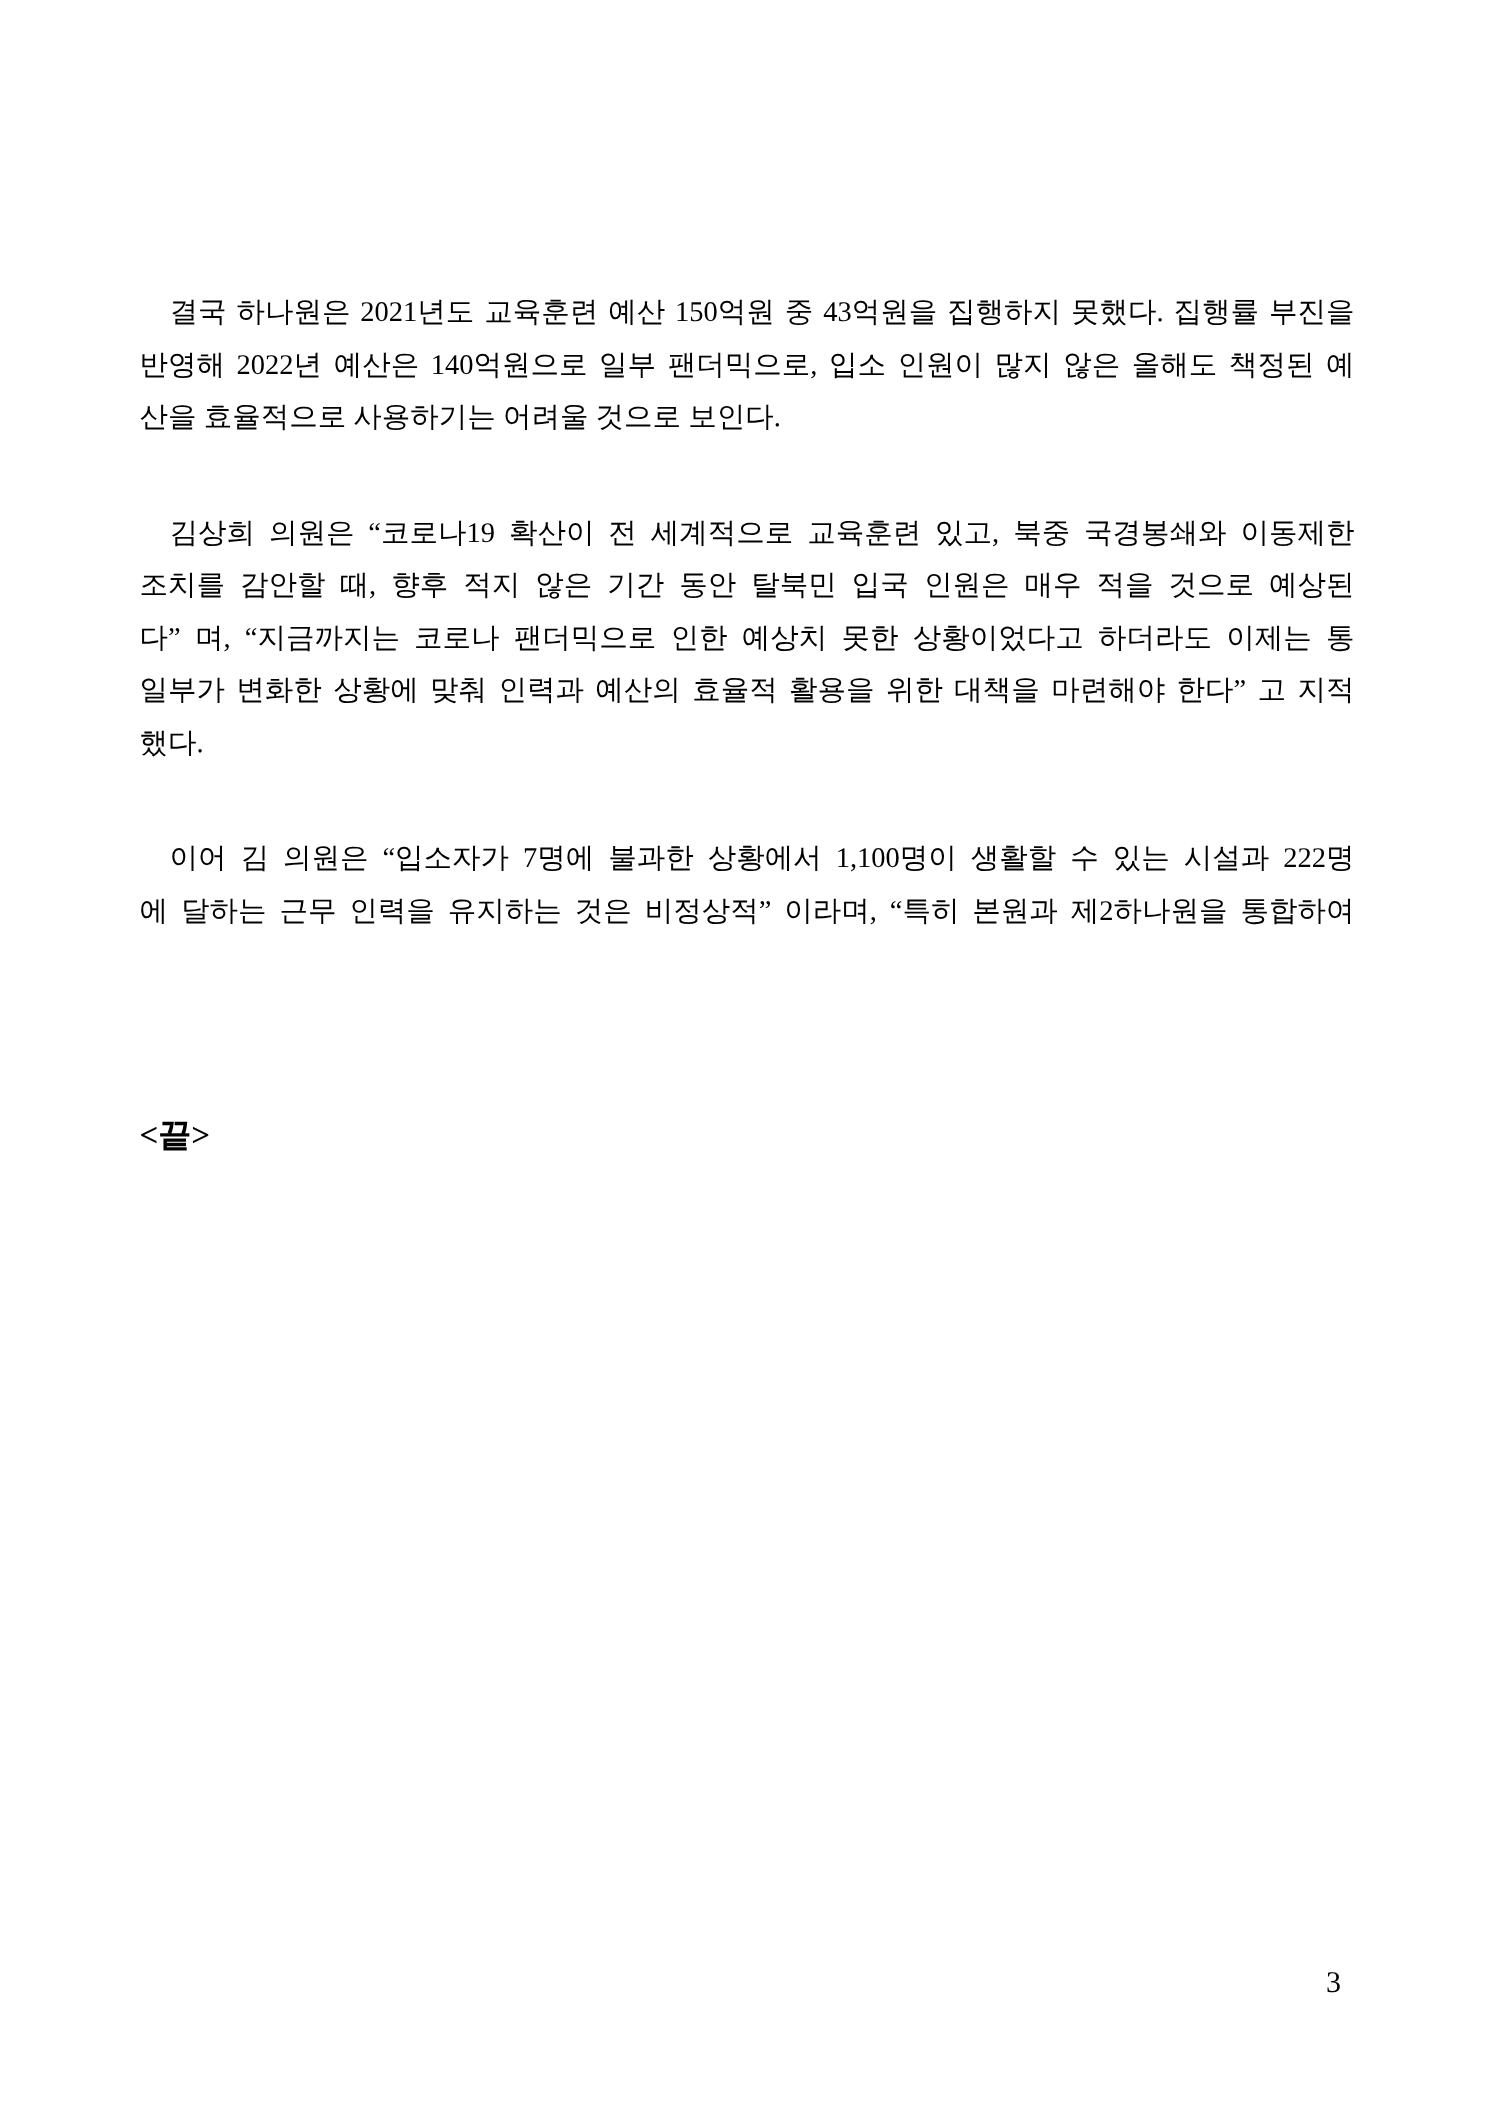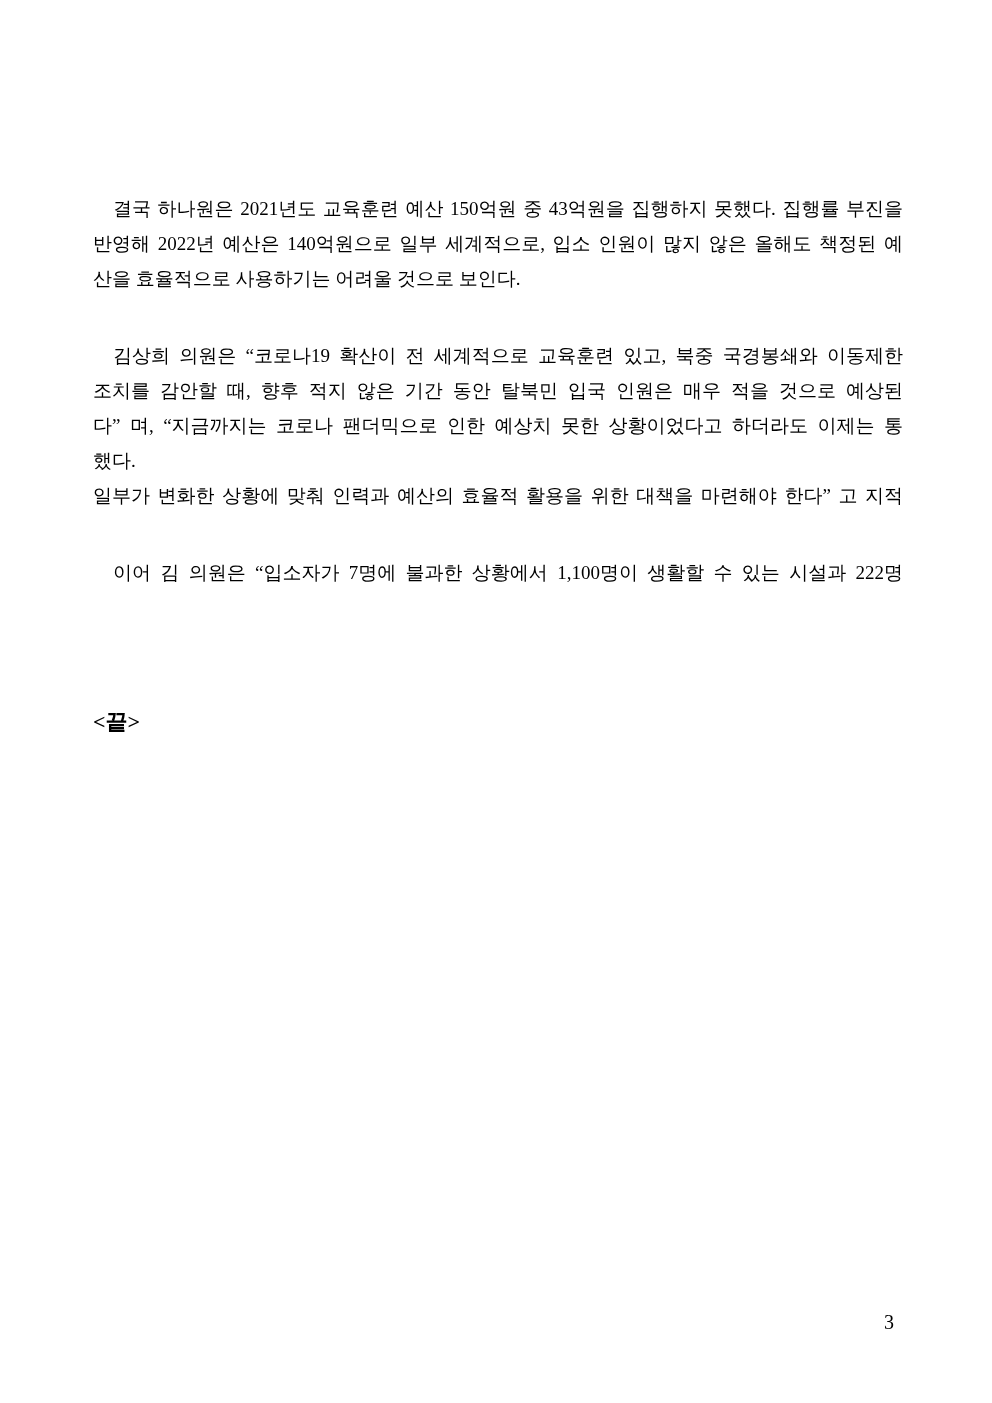--- a/index.html
+++ b/index.html
@@ -68,33 +68,34 @@
   }
 </style>
 </head>
 <body>
 
 <div class="page">
   <div class="content">
 
     <p class="para">
       <span class="line first">결국 하나원은 2021년도 교육훈련 예산 150억원 중 43억원을 집행하지 못했다. 집행률 부진을</span>
-      <span class="line">반영해 2022년 예산은 140억원으로 일부 세계적으로, 입소 인원이 많지 않은 올해도 책정된 예</span>
+      <span class="line">반영해 2022년 예산은 140억원으로 일부 팬더믹으로, 입소 인원이 많지 않은 올해도 책정된 예</span>
       <span class="line last">산을 효율적으로 사용하기는 어려울 것으로 보인다.</span>
     </p>
 
     <p class="para">
       <span class="line first">김상희 의원은 “코로나19 확산이 전 세계적으로 교육훈련 있고, 북중 국경봉쇄와 이동제한</span>
       <span class="line">조치를 감안할 때, 향후 적지 않은 기간 동안 탈북민 입국 인원은 매우 적을 것으로 예상된</span>
       <span class="line">다” 며, “지금까지는 코로나 팬더믹으로 인한 예상치 못한 상황이었다고 하더라도 이제는 통</span>
+      <span class="line">일부가 변화한 상황에 맞춰 인력과 예산의 효율적 활용을 위한 대책을 마련해야 한다” 고 지적</span>
       <span class="line last">했다.</span>
-      <span class="line">일부가 변화한 상황에 맞춰 인력과 예산의 효율적 활용을 위한 대책을 마련해야 한다” 고 지적</span>
     </p>
 
     <p class="para">
       <span class="line first">이어 김 의원은 “입소자가 7명에 불과한 상황에서 1,100명이 생활할 수 있는 시설과 222명</span>
+      <span class="line">에 달하는 근무 인력을 유지하는 것은 비정상적” 이라며, “특히 본원과 제2하나원을 통합하여</span>
     </p>
 
     <div class="end-marker">&lt;끝&gt;</div>
   </div>
 
   <div class="page-number">3</div>
 </div>
 
 </body></html>

